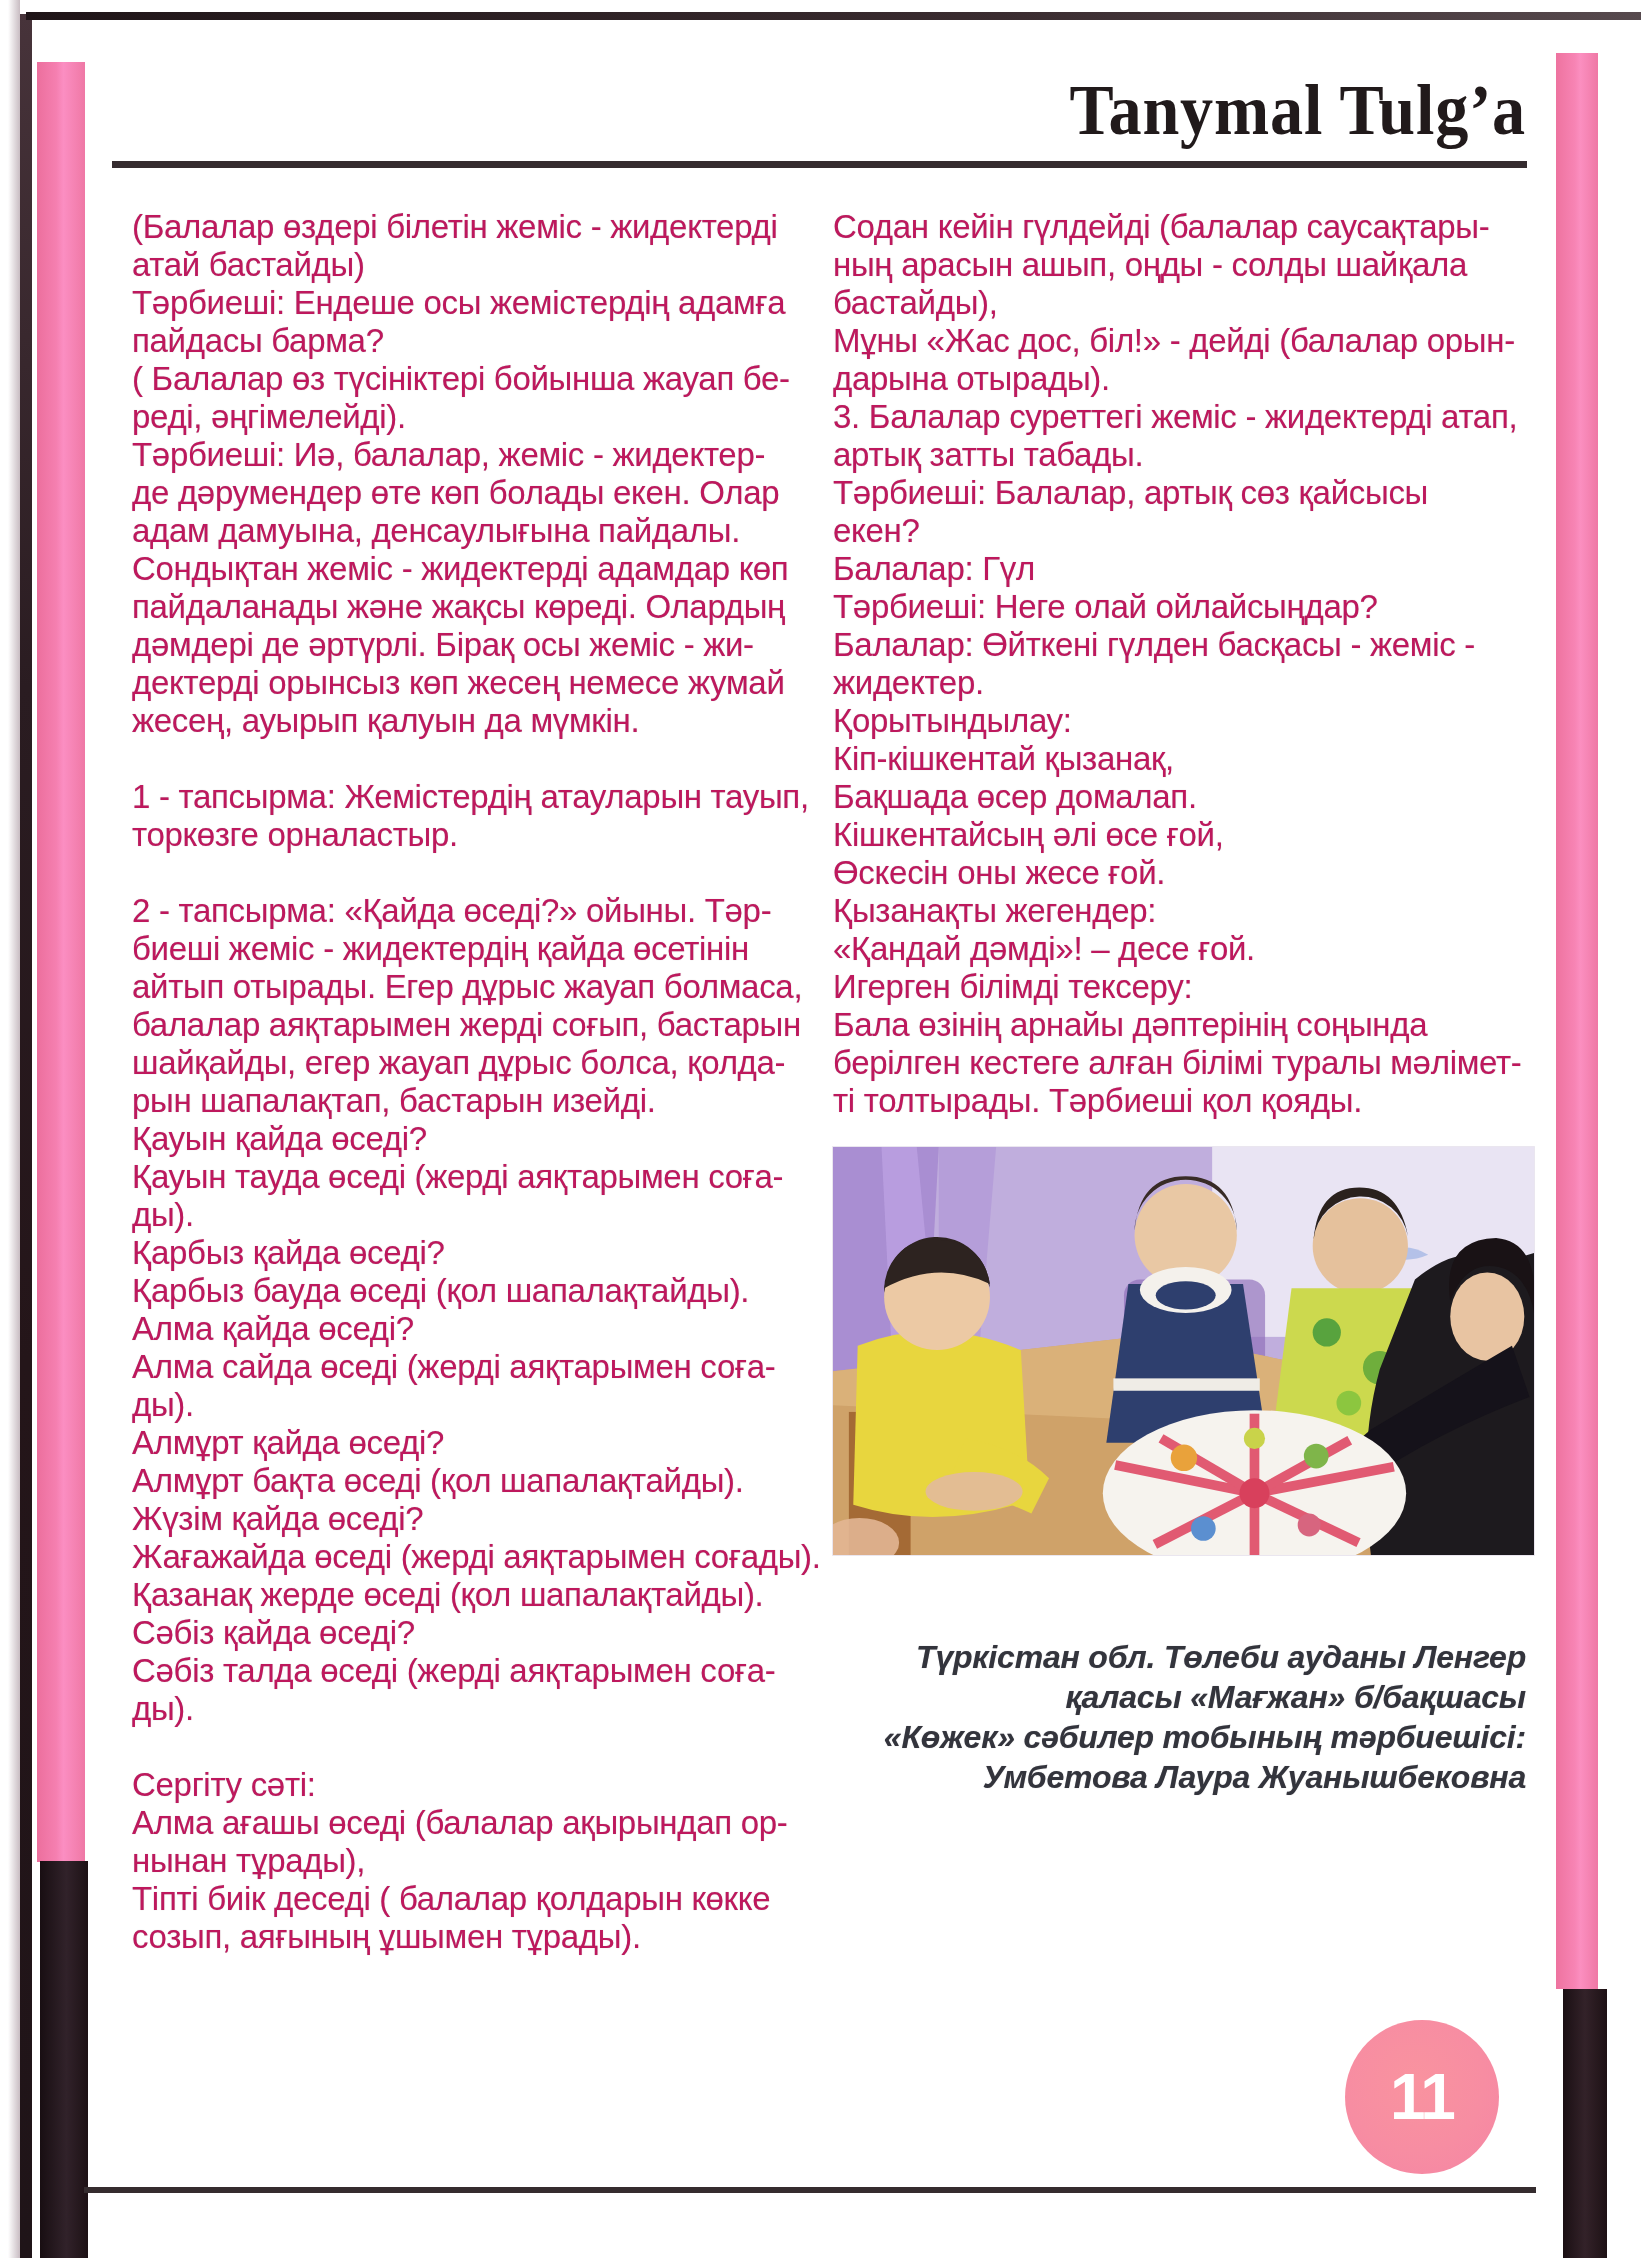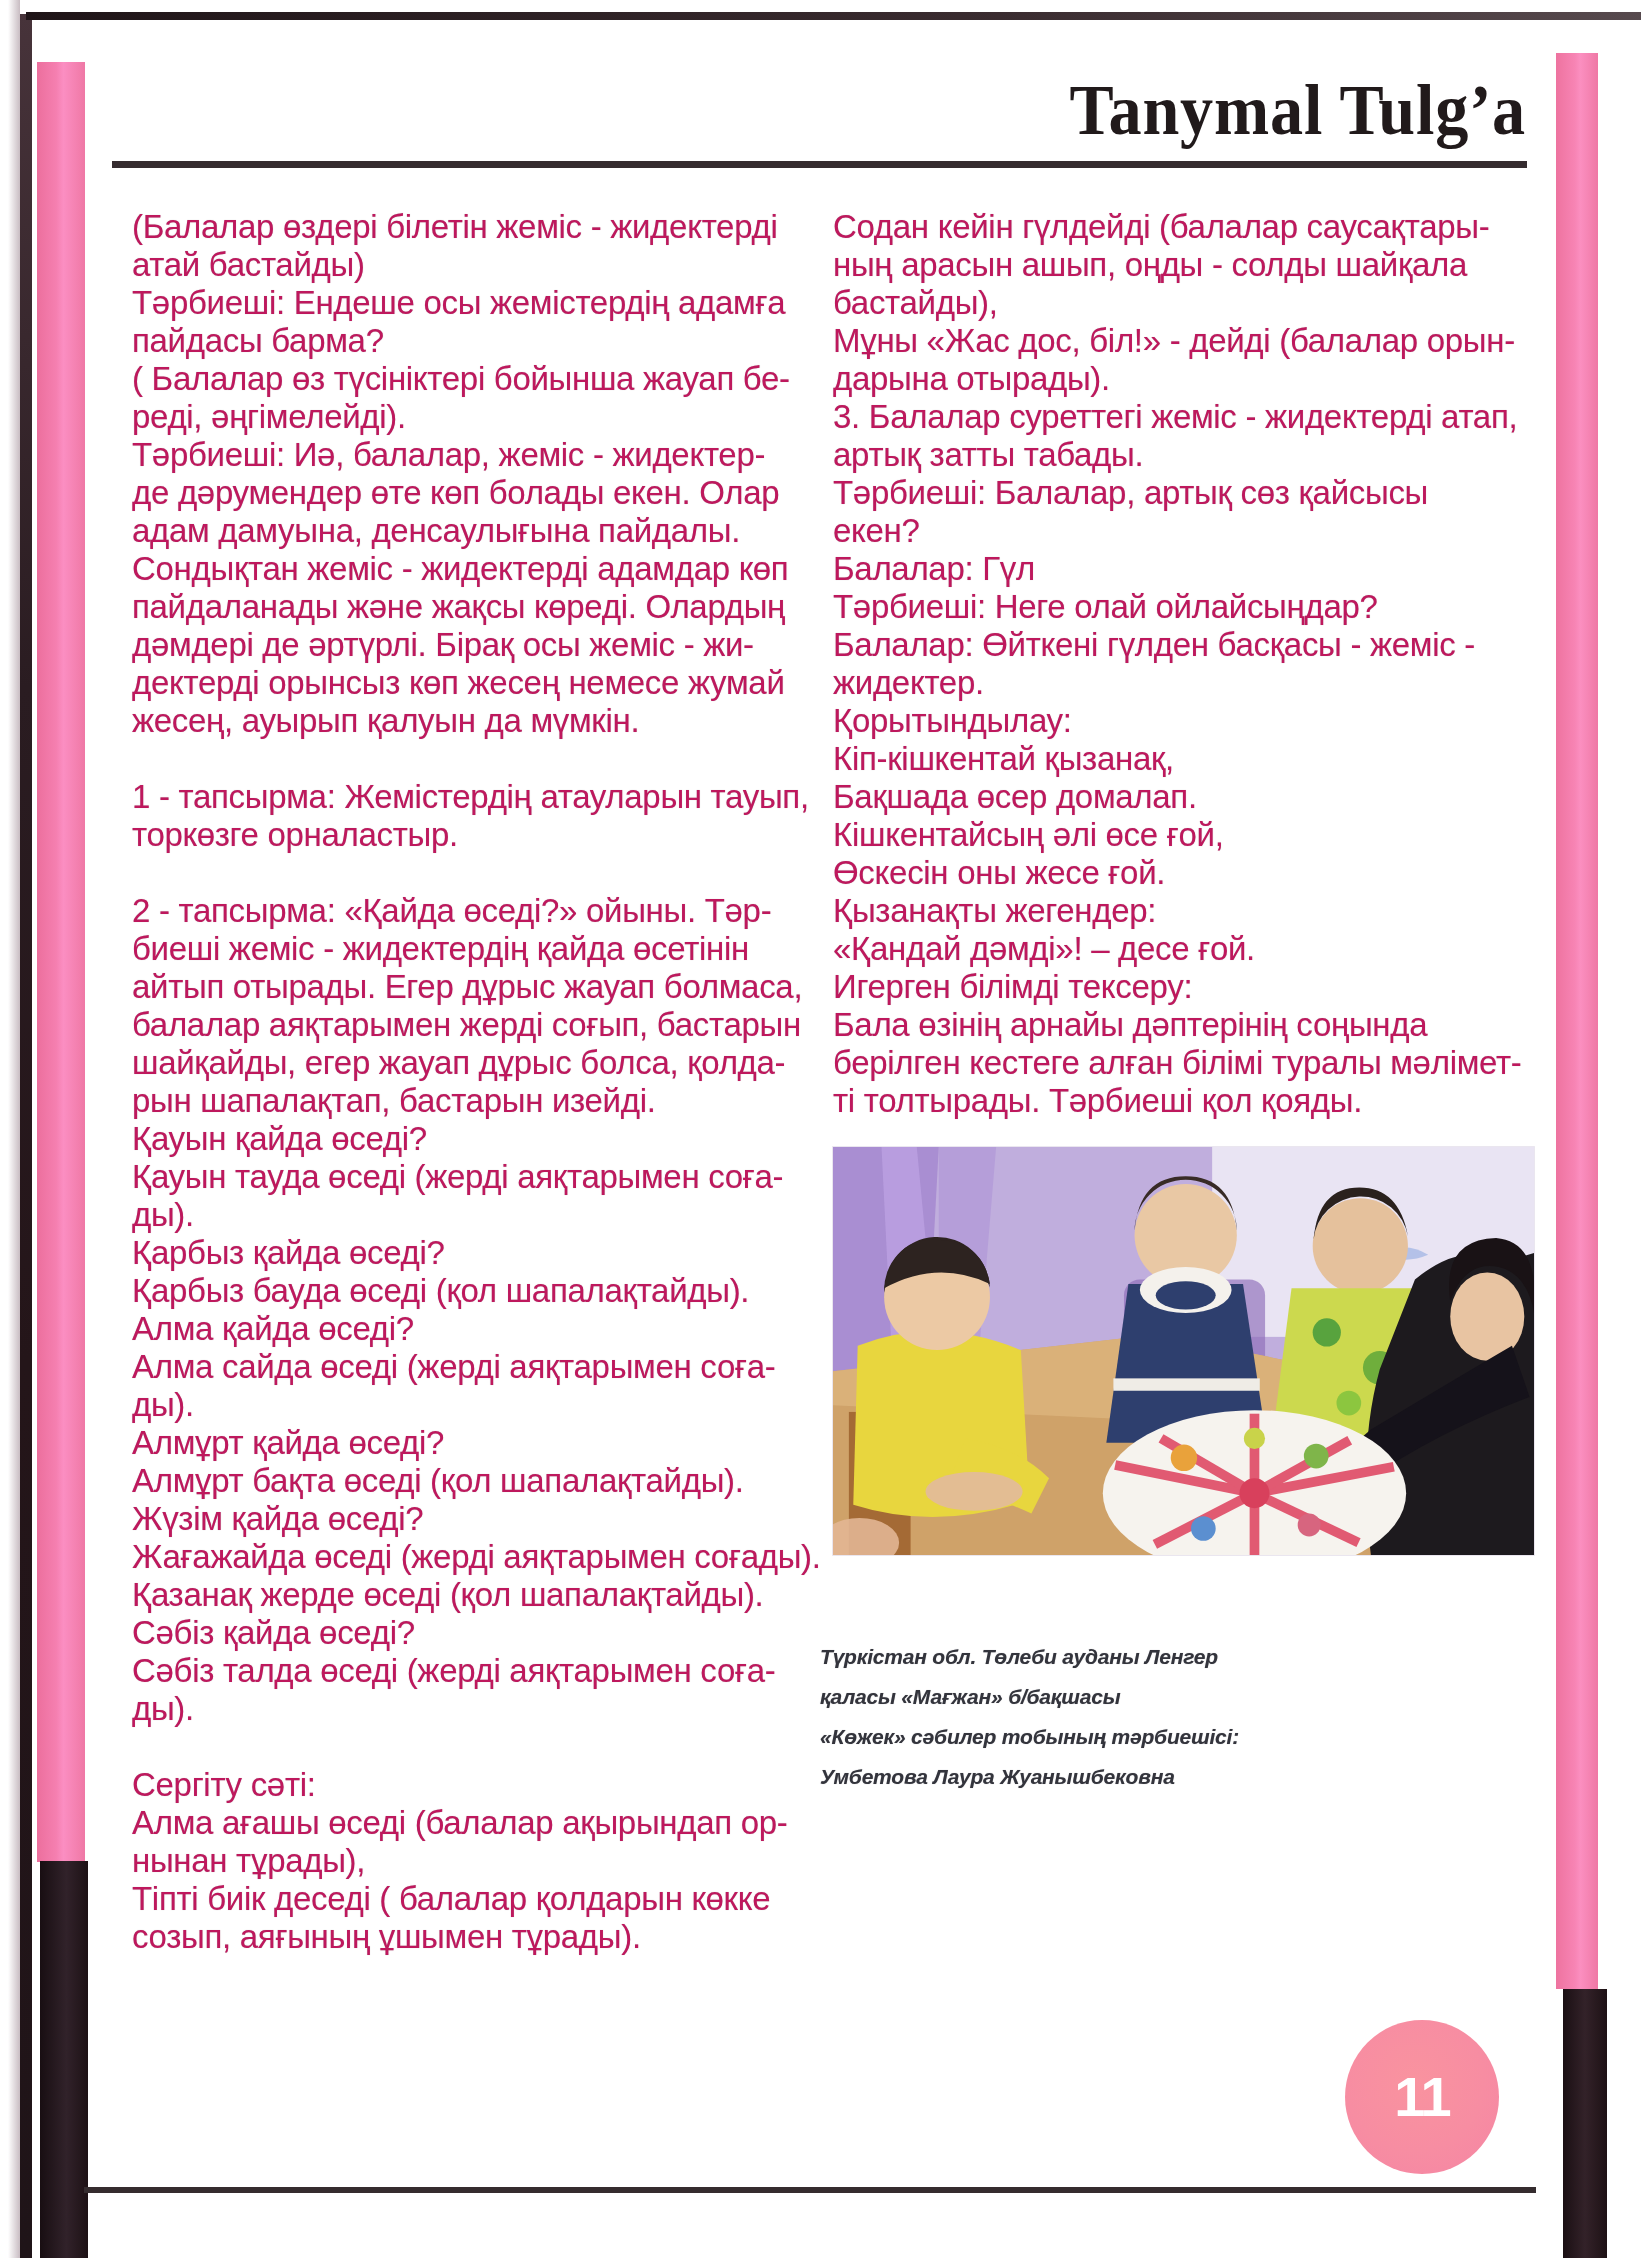--- a/index.html
+++ b/index.html
@@ -50,36 +50,36 @@
   }
   .col .line{white-space:nowrap;}
   .col-left{left:124px;}
   .col-right{left:825px;}
   
   .photo{position:absolute;left:825px;top:1147px;width:701px;height:408px;background:#c3b2dd;box-shadow:0 0 0 0.9px #e8e4ee;}
   .photo svg{display:block;width:100%;height:100%;}
   
   .attribution{
     position:absolute;left:812px;top:1637px;width:706px;
-    text-align:left;
-    font-size:21px;line-height:40px;
+    text-align:right;
+    font-size:32px;line-height:40px;
     font-weight:bold;font-style:italic;
     color:#33343c;
     letter-spacing:-0.2px;
     text-shadow:0 0 0.9px rgba(50,50,60,.4);
   }
   
   .page-badge{
     position:absolute;left:1337px;top:2020px;width:154px;height:154px;
     border-radius:50%;
     background:radial-gradient(circle at 45% 40%, #f9939f 0%, #f78da2 55%, #f585a4 100%);
     display:flex;align-items:center;justify-content:center;
   }
   .page-badge .num{
-    color:#ffffff;font-weight:bold;font-size:56px;line-height:1;
+    color:#ffffff;font-weight:bold;font-size:64px;line-height:1;
     font-family:"Liberation Sans", sans-serif;
     letter-spacing:-1.8px;
   }
 </style>
 </head>
 <body>
 
 <div class="page">
 
   <div class="edge-left-outer"></div>

